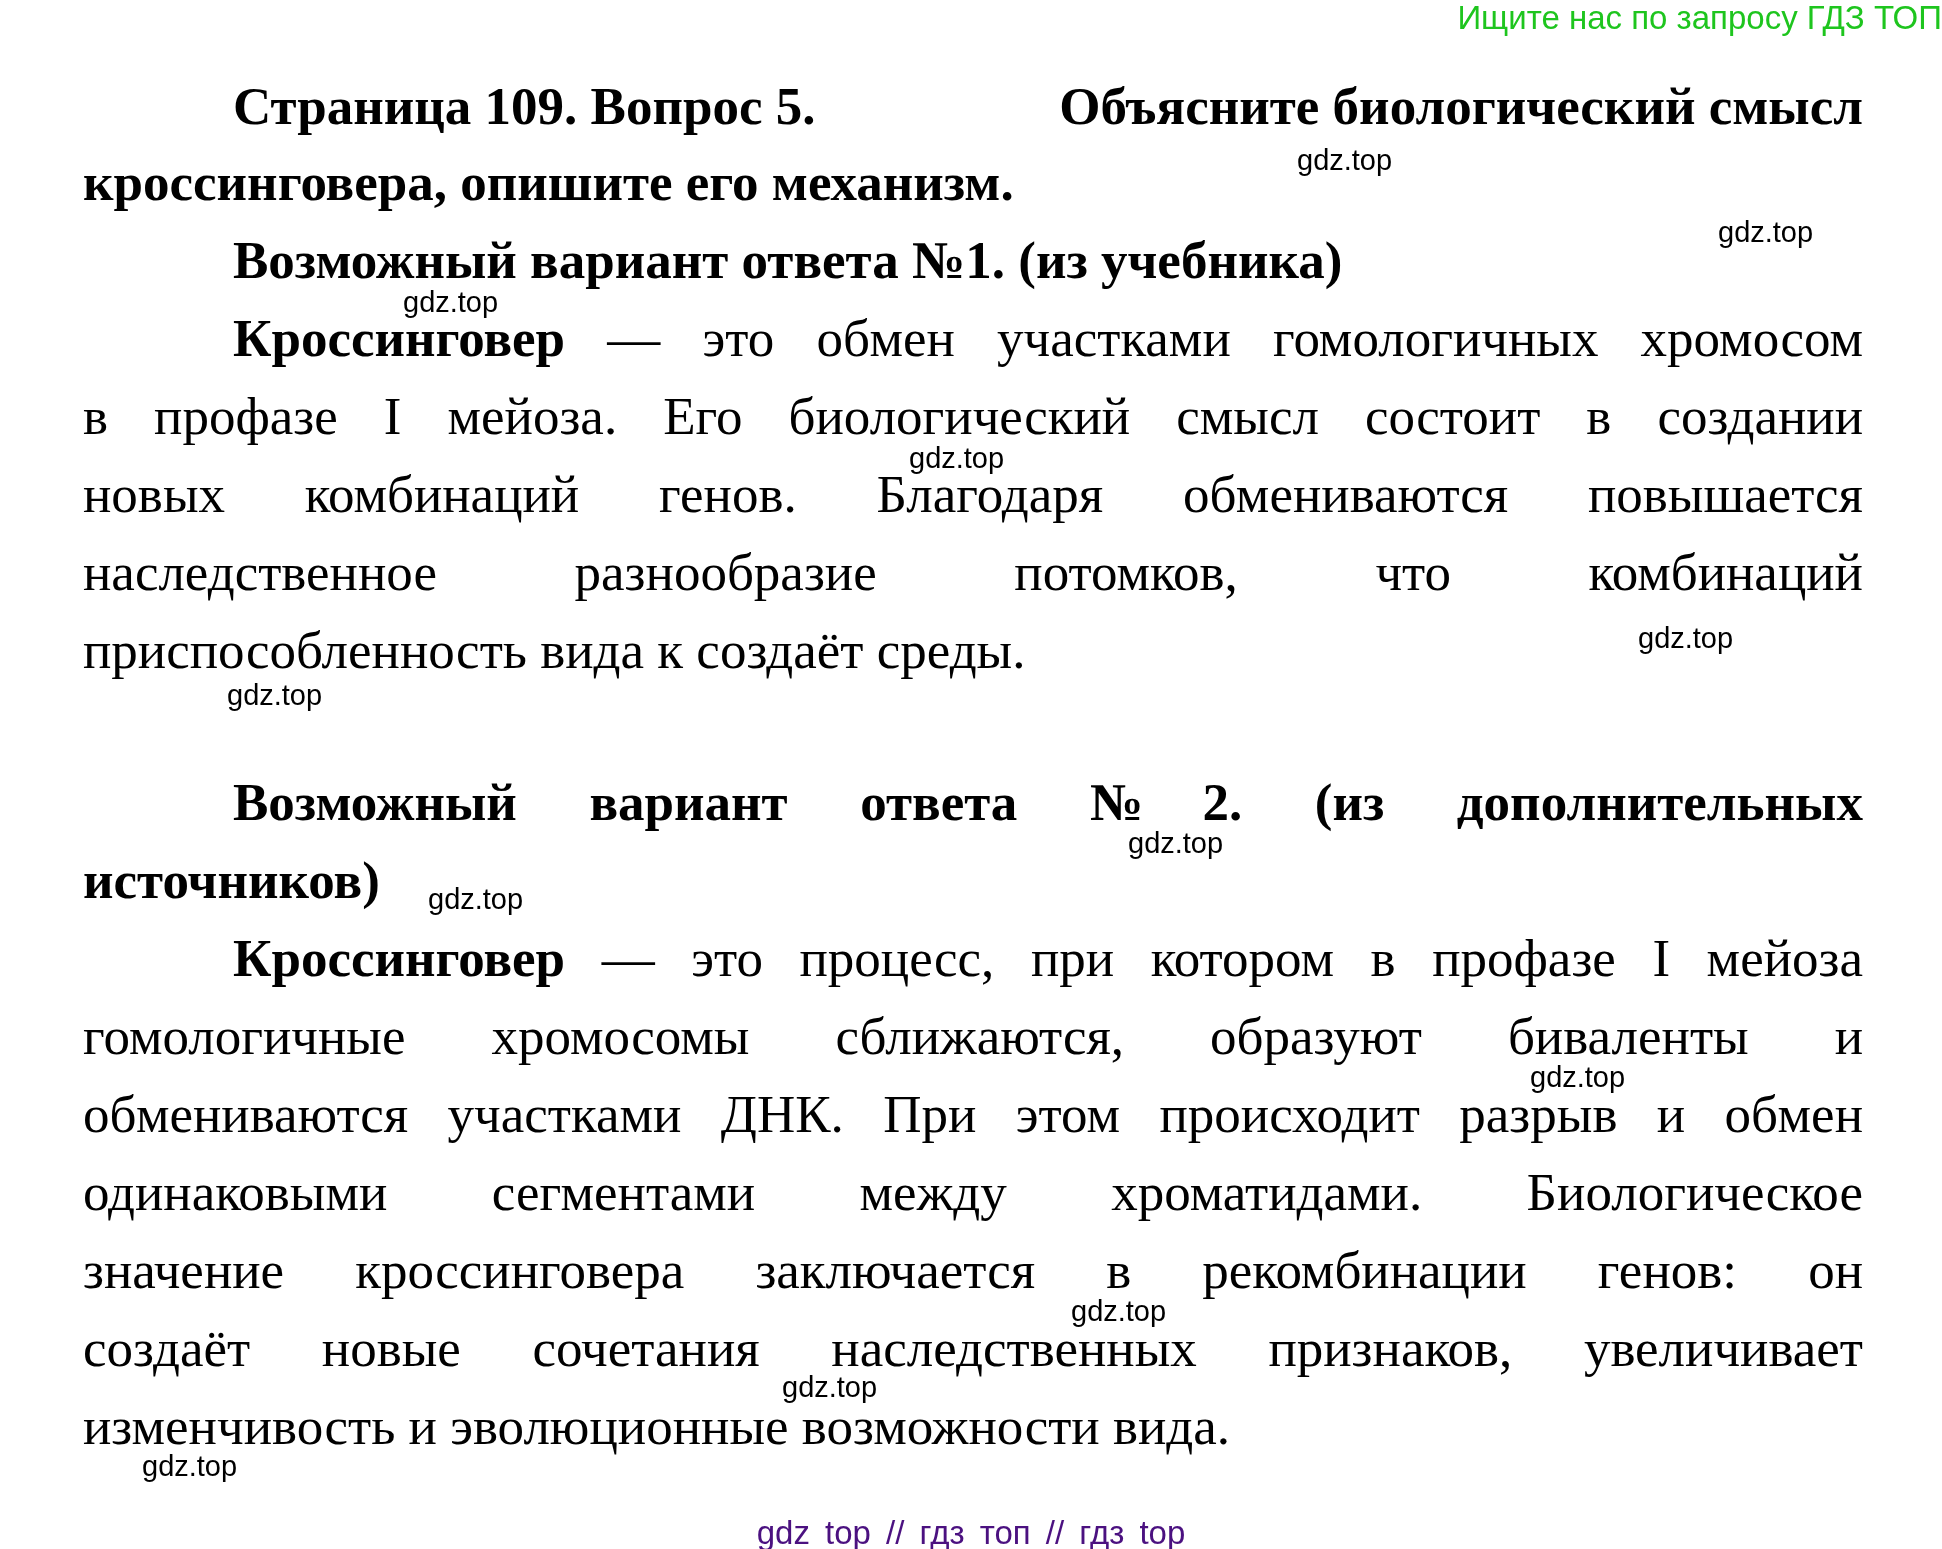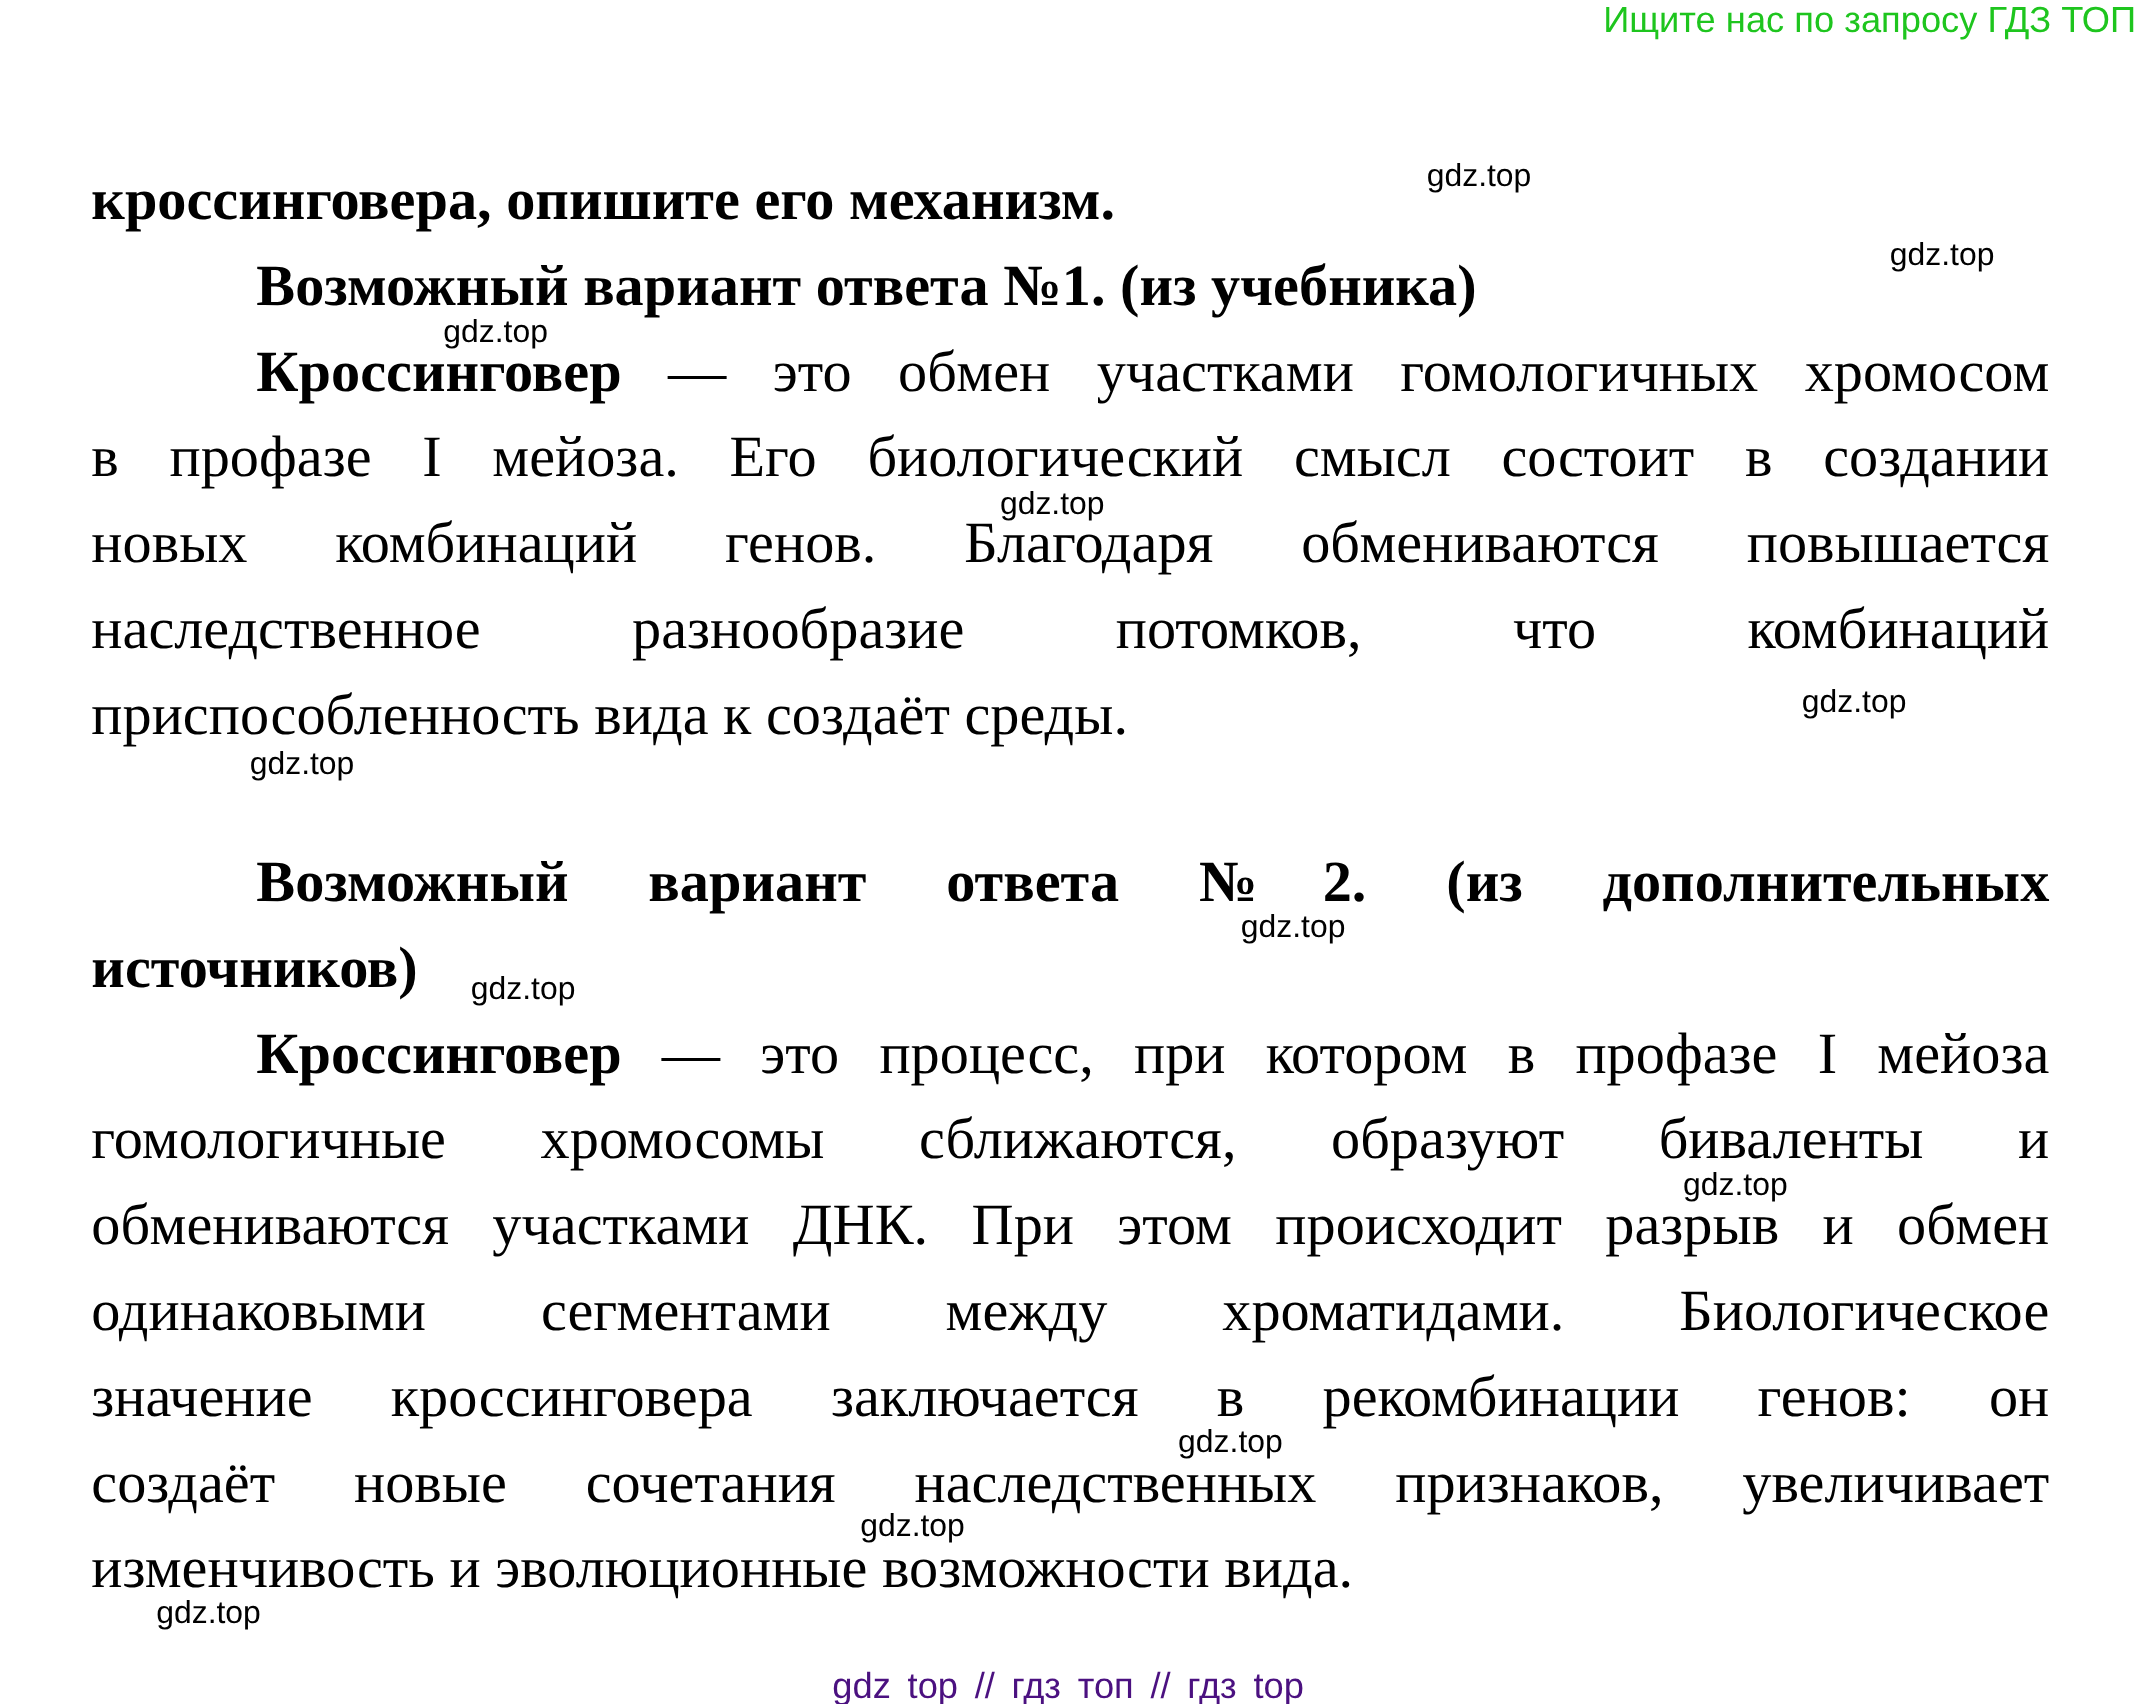--- a/index.html
+++ b/index.html
@@ -17,20 +17,22 @@
     font-family:"Liberation Sans", sans-serif; font-size:33px; color:#4b1180; word-spacing:6px; }
 </style>
 </head>
 <body>
 
 <div class="top-banner">Ищите нас по запросу ГДЗ ТОП</div>
 
 <div class="doc" style="top:0;">
 
   <div class="line b" style="top:76px; padding-left:150px; box-sizing:border-box;">
+    <span>Страница 109. Вопрос 5.</span>
+    <span style="position:absolute; right:0;">Объясните биологический смысл</span>
   </div>
   <div class="line b" style="top:152px;">кроссинговера, опишите его механизм.</div>
 
   <div class="line b indent" style="top:230px;">Возможный вариант ответа №1. (из учебника)</div>
   <div class="line just indent" style="top:308px;">
     <span class="b">Кроссинговер</span>
     <span>— это обмен участками гомологичных хромосом</span>
   </div>
   <div class="line just" style="top:386px;">в профазе I мейоза. Его биологический смысл состоит в создании</div>
   <div class="line just" style="top:464px;">новых комбинаций генов. Благодаря обмениваются повышается</div>

